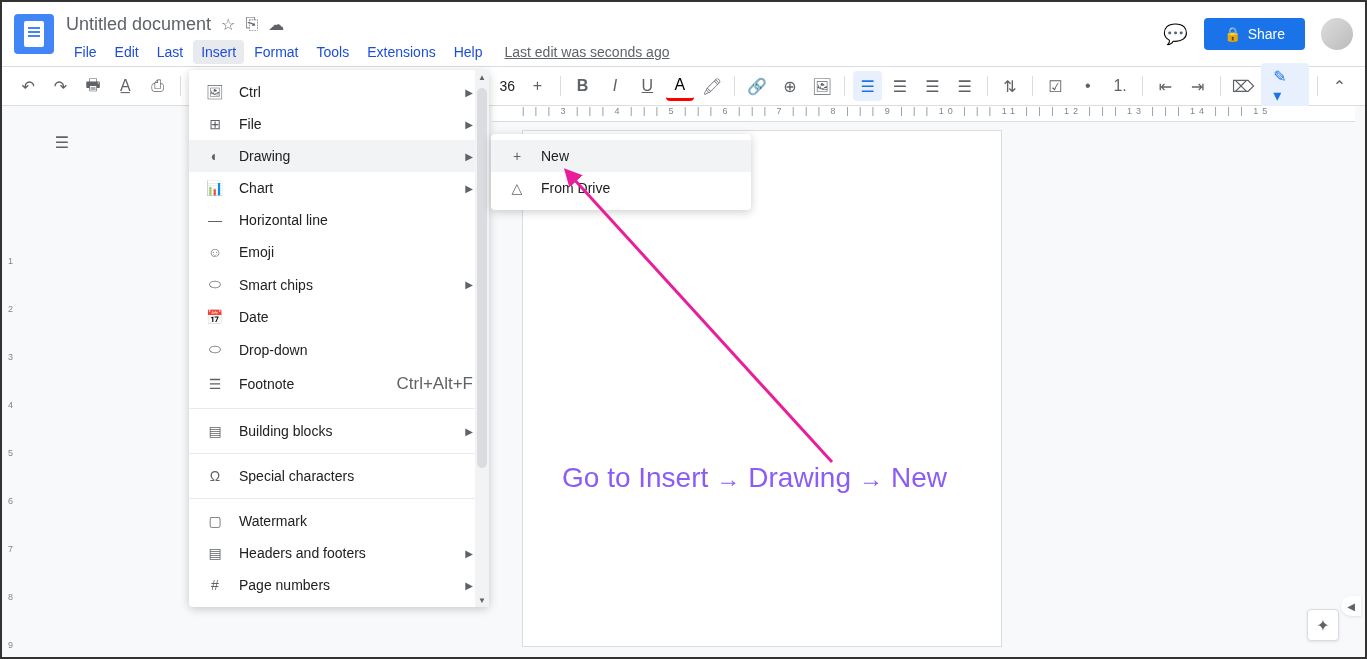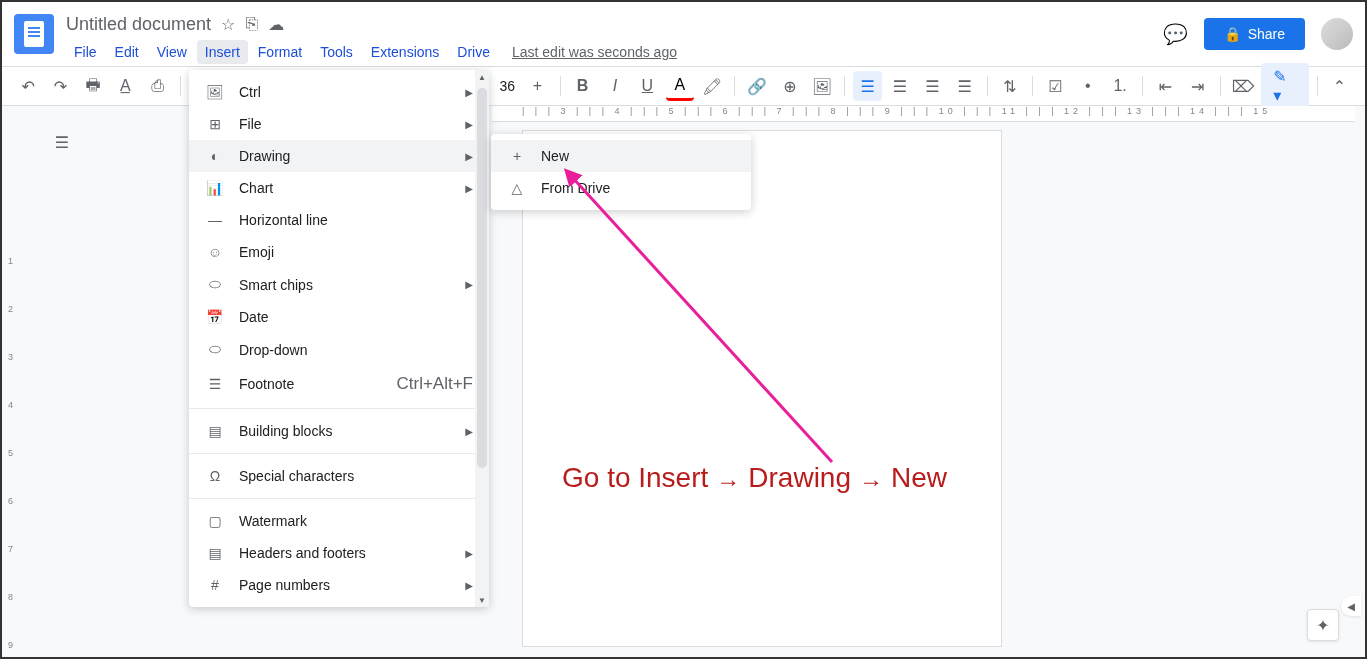--- a/index.html
+++ b/index.html
@@ -51,21 +51,21 @@
     .submenu { position: absolute; left: 489px; top: 132px; width: 260px; background: #fff; box-shadow: 0 2px 10px rgba(0,0,0,0.2); border-radius: 4px; z-index: 101; padding: 6px 0; }
     .submenu-item { display: flex; align-items: center; padding: 8px 16px; font-size: 14px; color: #202124; cursor: pointer; }
     .submenu-item.highlighted { background: #f1f3f4; }
     .submenu-icon { width: 20px; margin-right: 14px; color: #5f6368; display: flex; align-items: center; justify-content: center; }
     
     .scrollbar-v { position: absolute; right: 0; top: 0; width: 14px; bottom: 0; background: #f1f3f4; }
     .scrollbar-thumb { position: absolute; left: 2px; right: 2px; top: 18px; height: 380px; background: #dadce0; border-radius: 5px; }
     .scroll-arrow { position: absolute; left: 0; right: 0; height: 14px; display: flex; align-items: center; justify-content: center; font-size: 8px; color: #5f6368; cursor: pointer; }
     
     .annotation-arrow { position: absolute; z-index: 200; pointer-events: none; }
-    .annotation-text { position: absolute; z-index: 200; font-family: 'Comic Sans MS', cursive; font-size: 28px; color: #b91c1c; font-weight: 500; pointer-events: none; }
+    .annotation-text { position: absolute; z-index: 200; font-family: 'Comic Sans MS', cursive; font-size: 28px; color: #8b5cf6; font-weight: 500; pointer-events: none; }
     .text-arrow { font-size: 24px; margin: 0 8px; }
     
     .ruler-v { position: absolute; left: 4px; top: 120px; width: 14px; bottom: 10px; font-size: 9px; color: #80868b; }
     .ruler-mark { position: absolute; left: 2px; }
     
     .explore-btn { position: absolute; right: 26px; bottom: 16px; width: 32px; height: 32px; background: #fff; border: 1px solid #dadce0; border-radius: 4px; box-shadow: 0 1px 3px rgba(0,0,0,0.1); display: flex; align-items: center; justify-content: center; color: #5f6368; cursor: pointer; }
     .side-arrow { position: absolute; right: 4px; top: 490px; width: 20px; height: 20px; background: #fff; border-radius: 50% 0 0 50%; box-shadow: 0 1px 3px rgba(0,0,0,0.1); display: flex; align-items: center; justify-content: center; color: #5f6368; cursor: pointer; font-size: 10px; }
   </style>
 </head>
 <body>
@@ -77,26 +77,26 @@
   <div class="doc-info">
     <div class="doc-title-row">
       <span class="doc-title">Untitled document</span>
       <span class="title-icon">☆</span>
       <span class="title-icon">⎘</span>
       <span class="title-icon">☁</span>
     </div>
     <div class="menu-bar">
       <span class="menu-item">File</span>
       <span class="menu-item">Edit</span>
-      <span class="menu-item">View</span>
+      <span class="menu-item">Last</span>
       <span class="menu-item active">Insert</span>
       <span class="menu-item">Format</span>
       <span class="menu-item">Tools</span>
       <span class="menu-item">Extensions</span>
-      <span class="menu-item">Drive</span>
+      <span class="menu-item">Help</span>
       <span class="last-edit">Last edit was seconds ago</span>
     </div>
   </div>
   <div class="header-right">
     <span class="comment-icon">💬</span>
     <div class="share-btn">
       <span>🔒</span>
       <span>Share</span>
     </div>
     <div class="avatar"></div>

